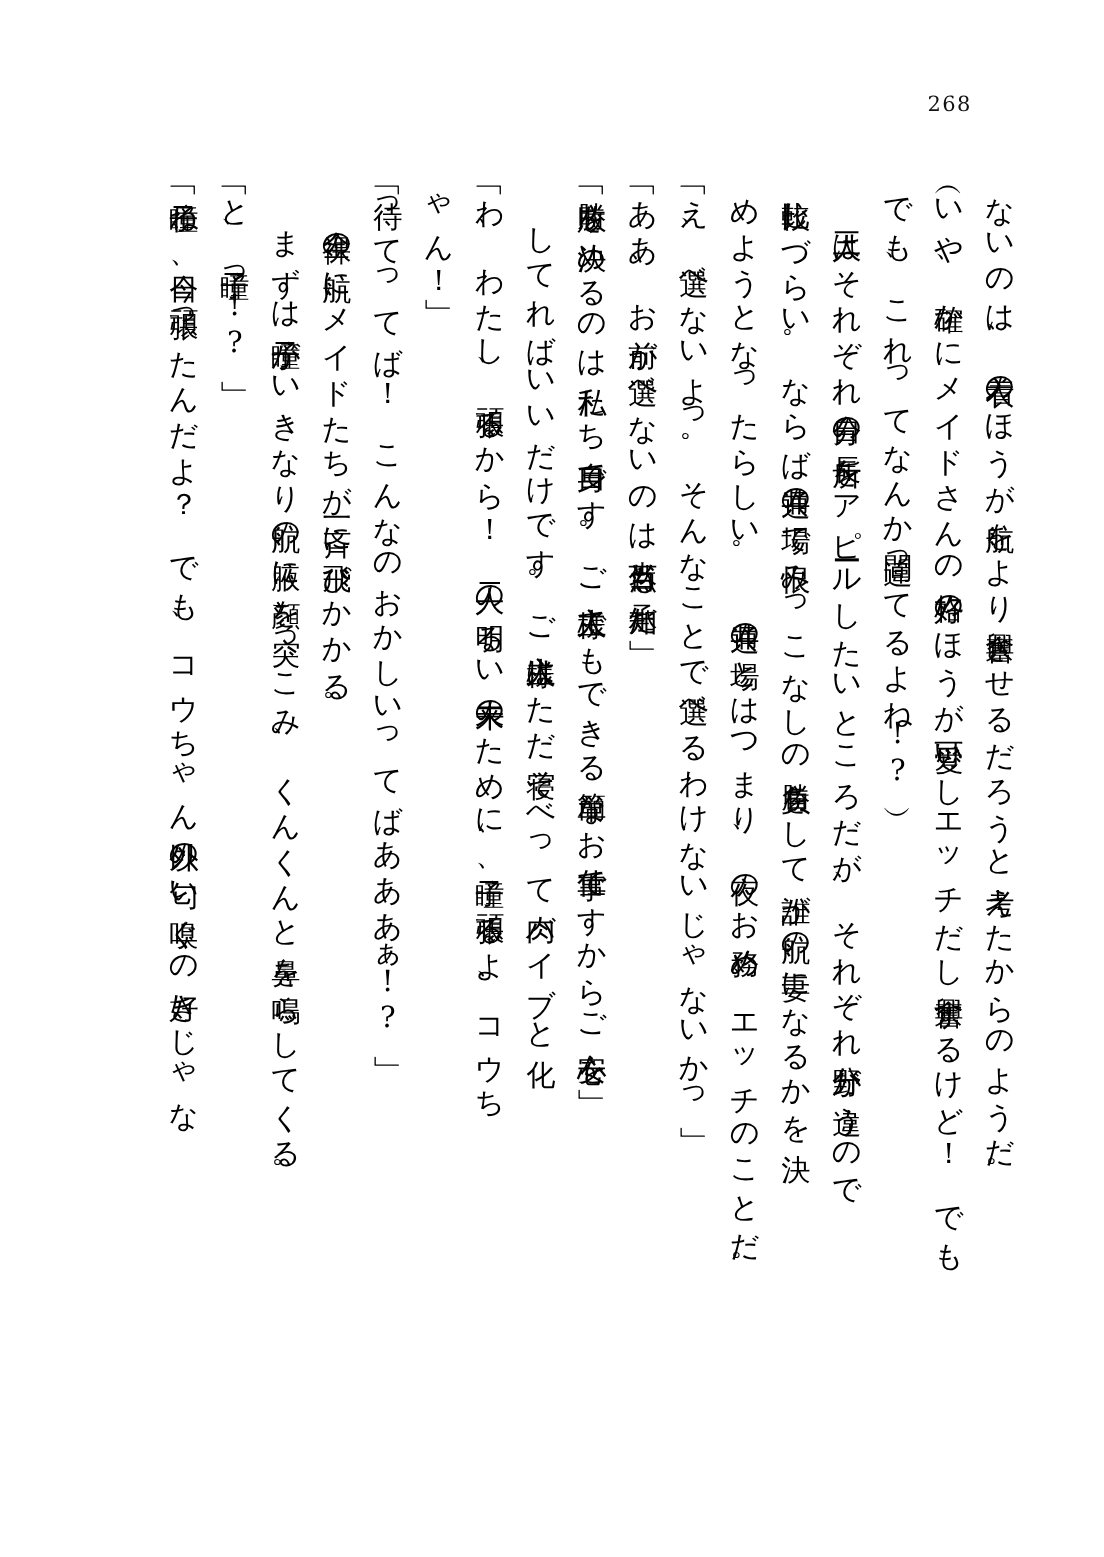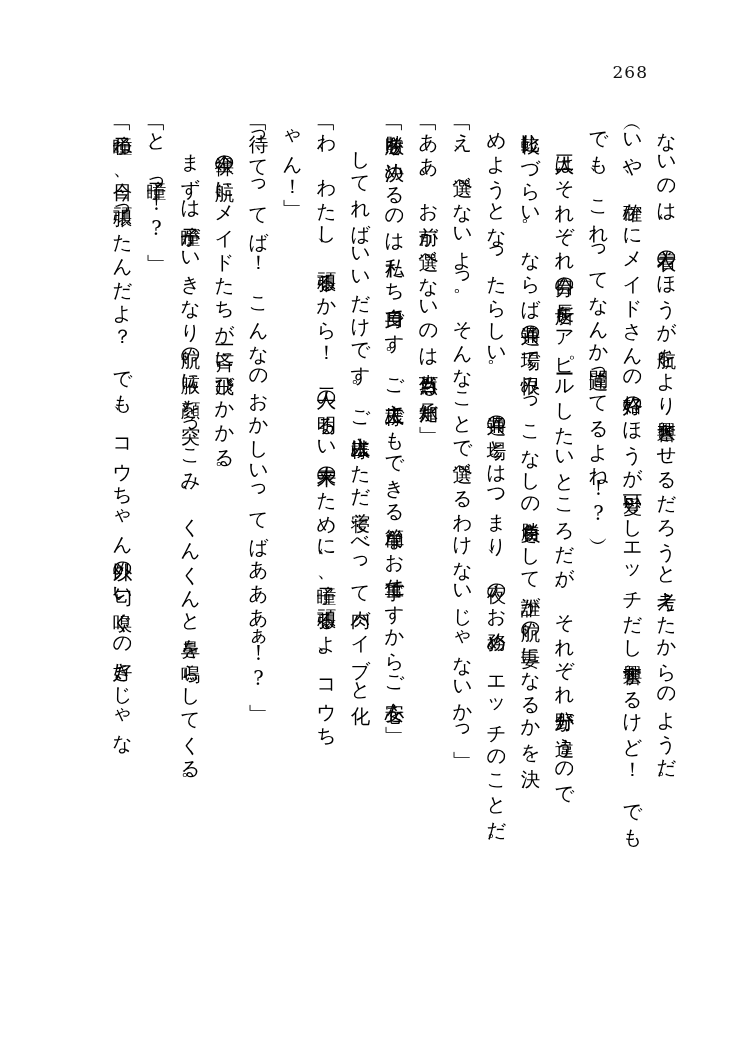--- a/index.html
+++ b/index.html
@@ -18,21 +18,21 @@
     position: relative;
     width: 736px;
     height: 1038px;
     background: #ffffff;
     box-sizing: border-box;
   }
   .page-number {
     position: absolute;
     top: 62px;
     right: 88px;
-    font-size: 17px;
+    font-size: 14px;
     letter-spacing: 1px;
     font-family: "DejaVu Serif", "Liberation Serif", serif;
     color: #111111;
   }
   .body-text {
     position: absolute;
     top: 118px;
     right: 60px;
     left: 58px;
     bottom: 52px;

